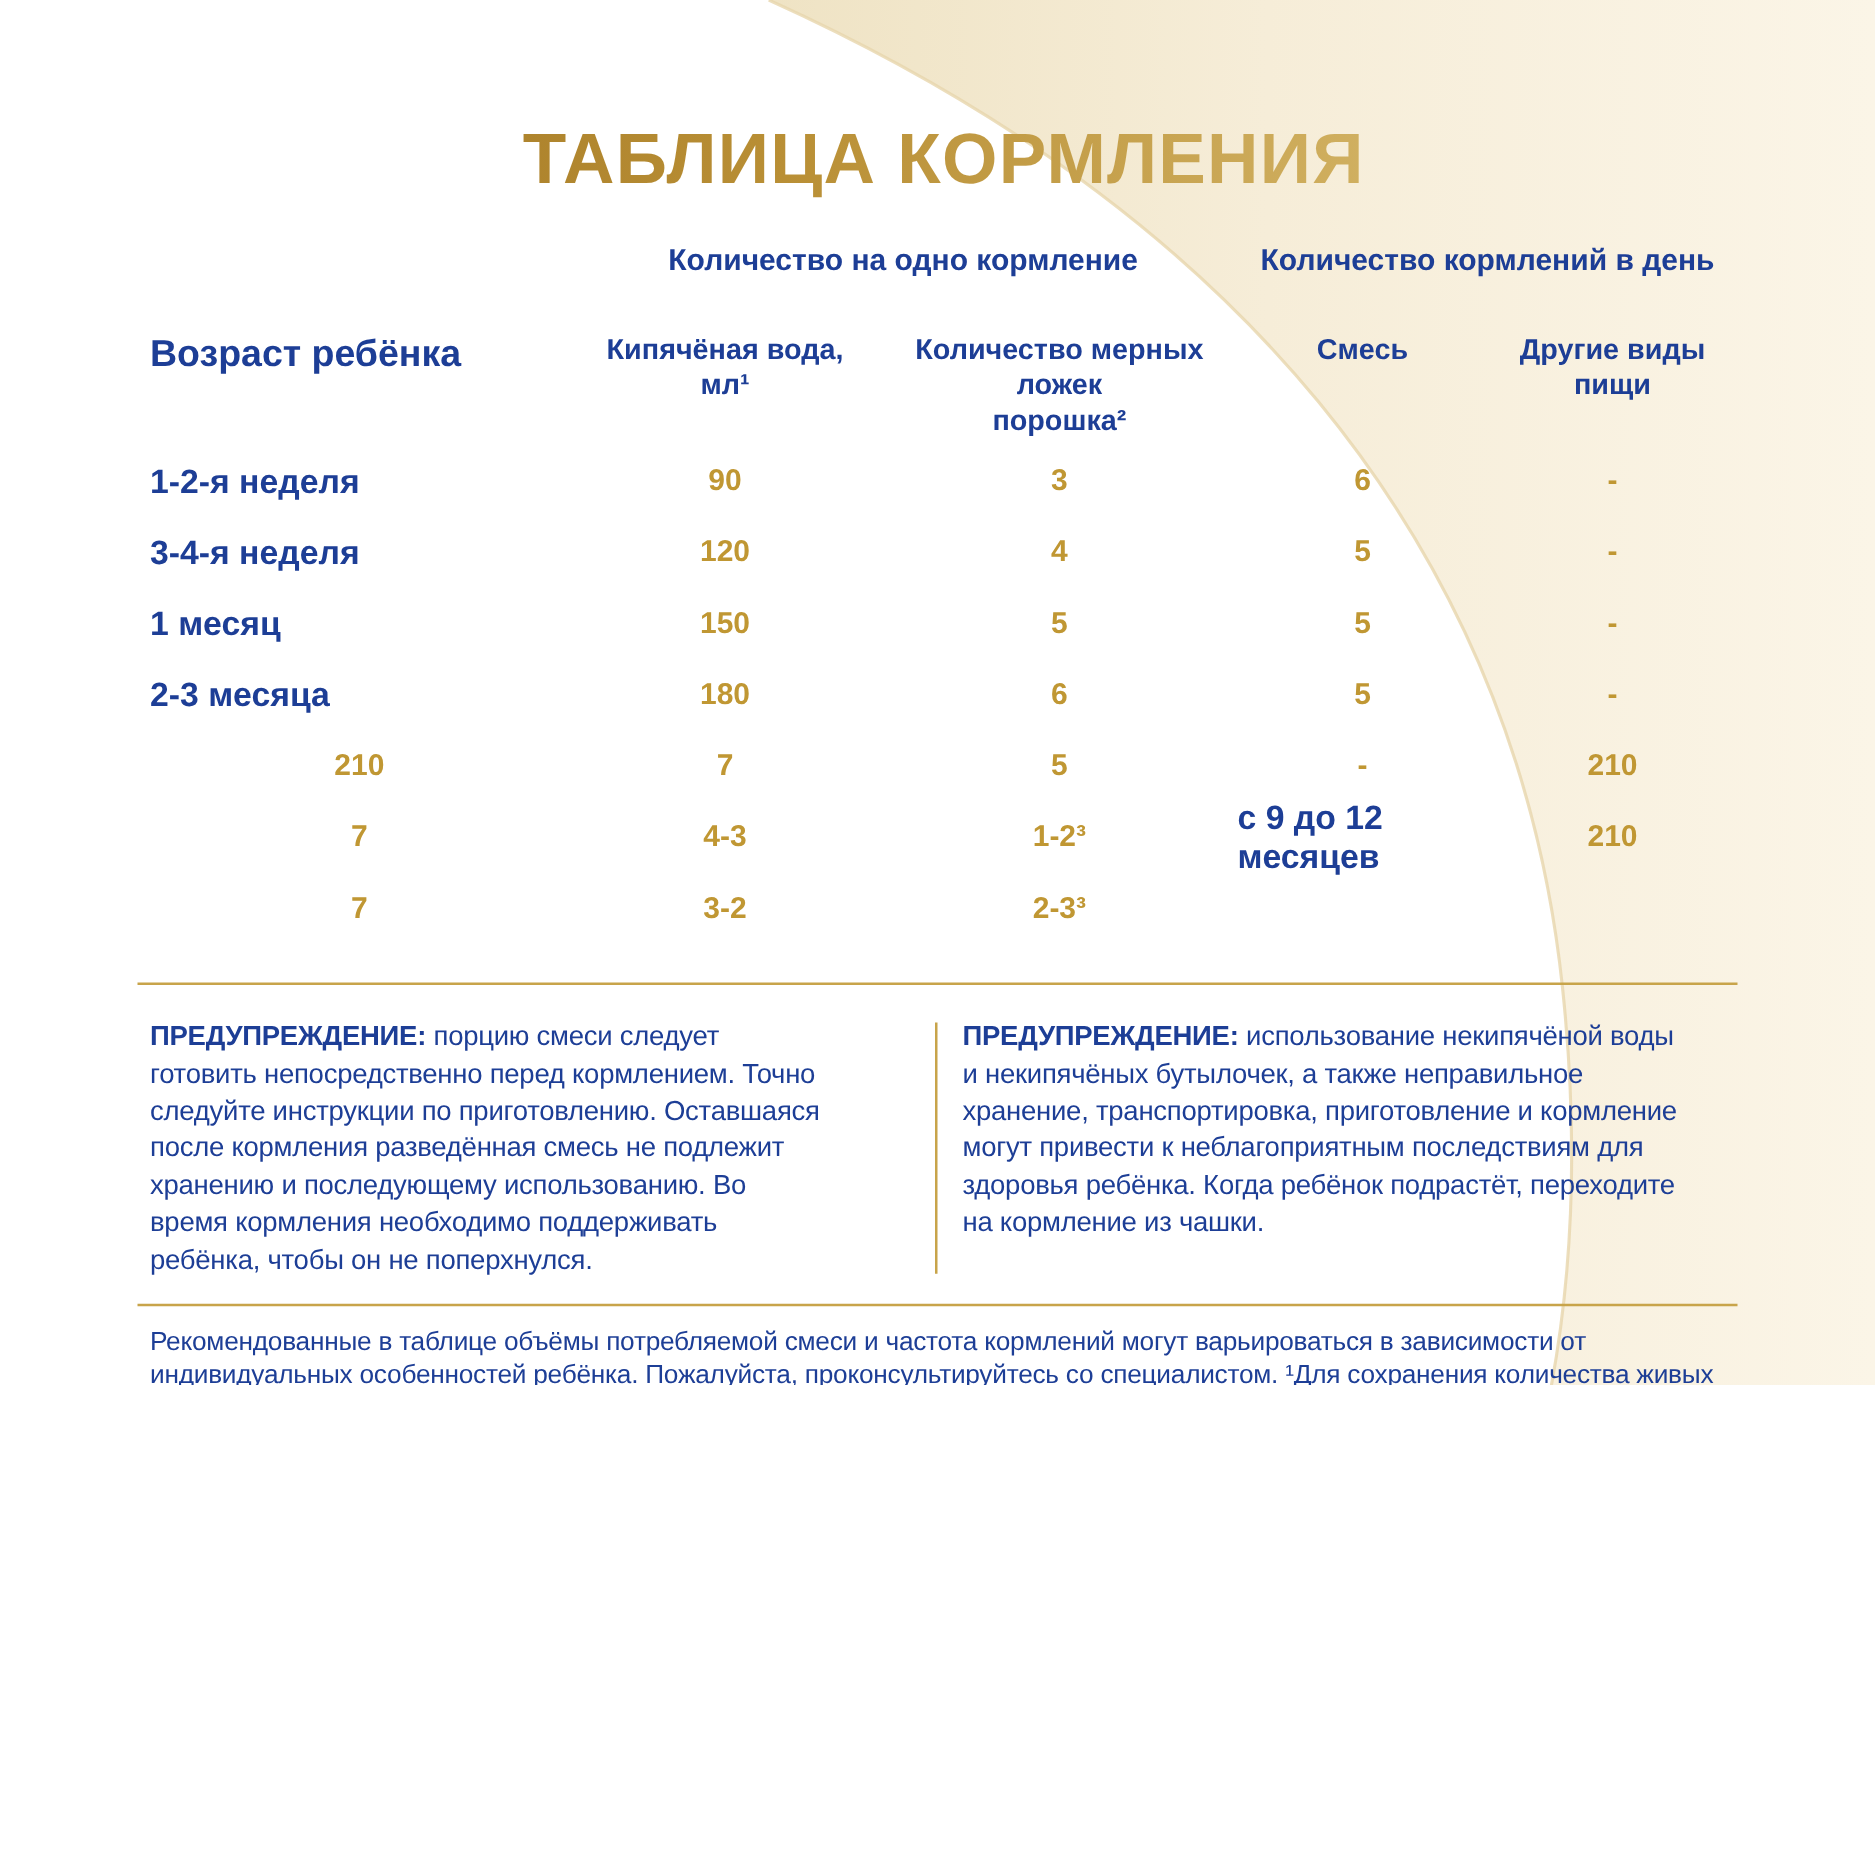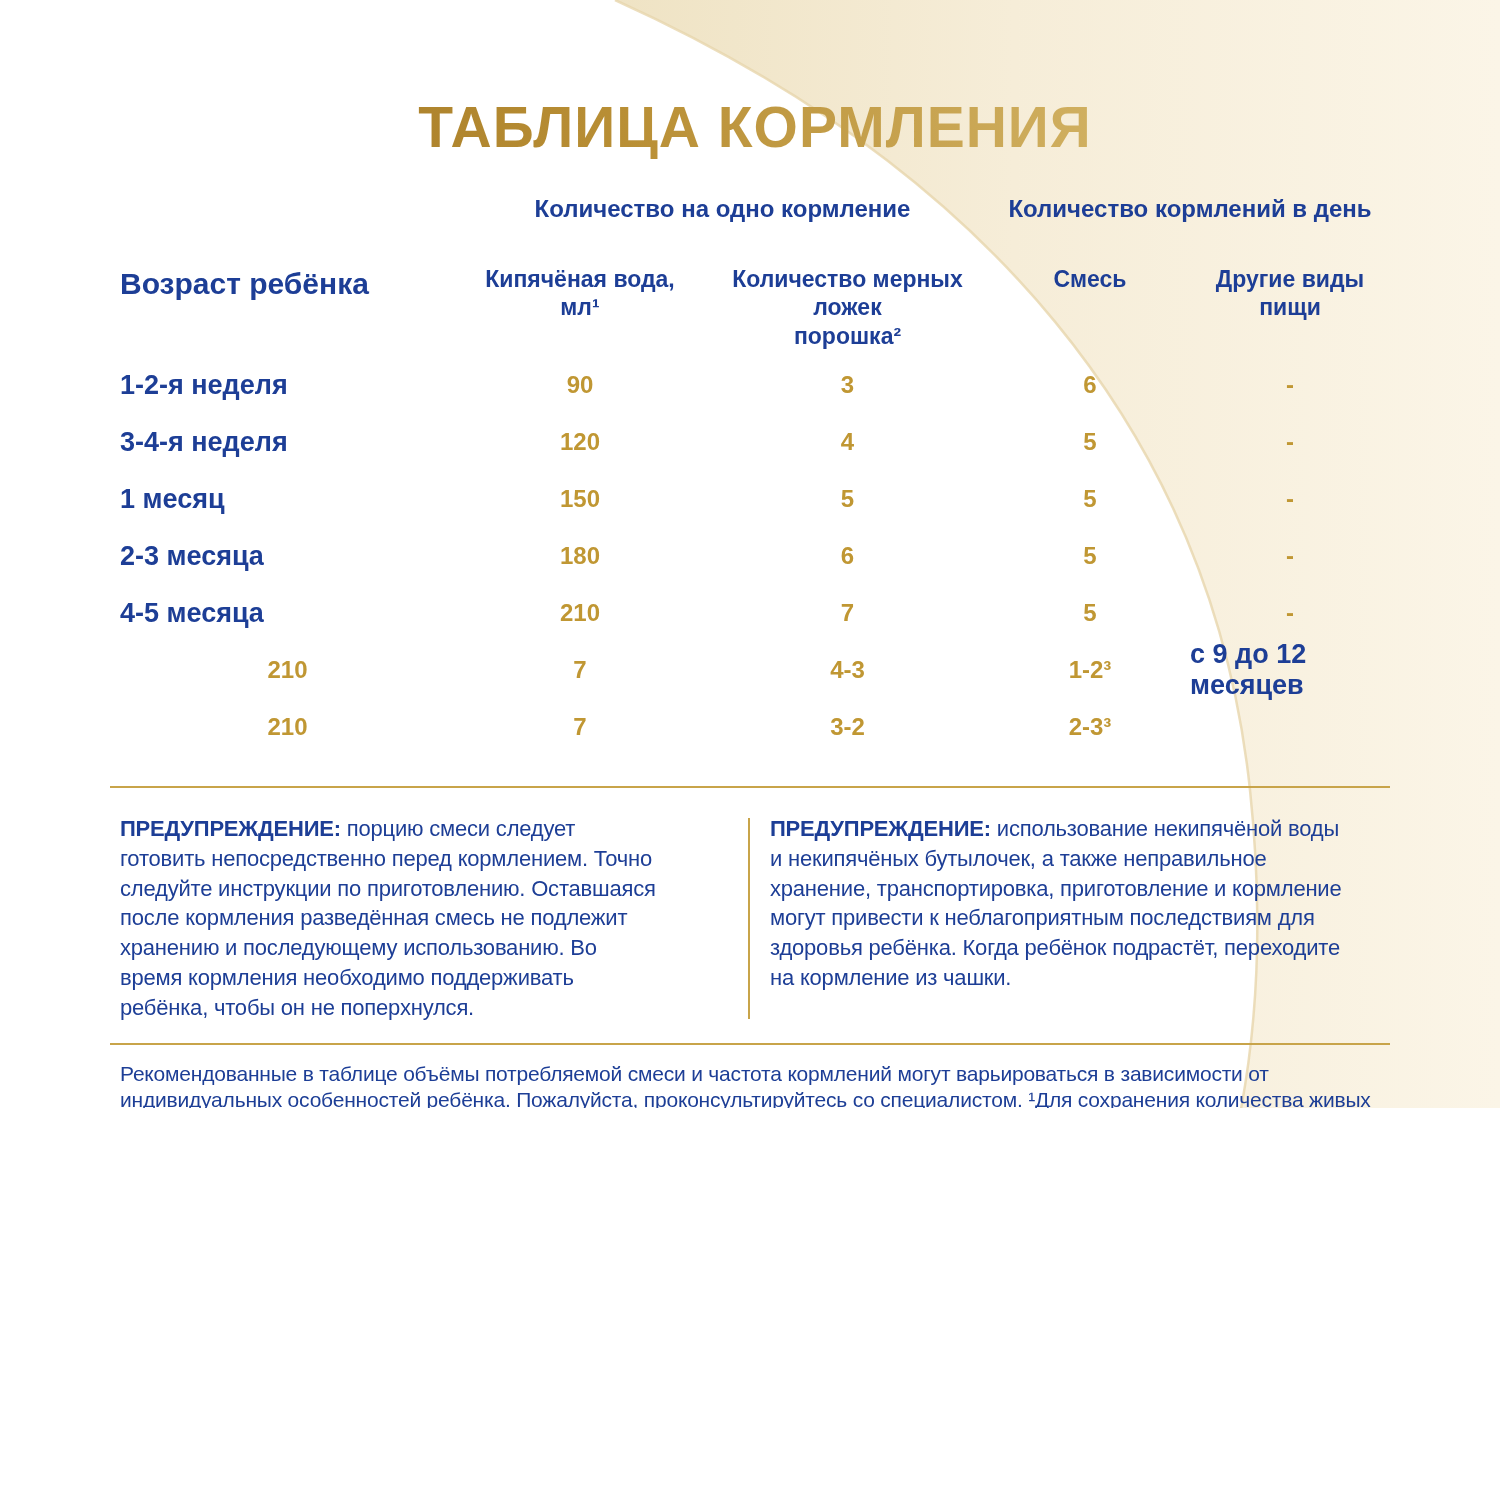--- a/index.html
+++ b/index.html
@@ -102,21 +102,20 @@
       <div class="cell val">5</div>
       <div class="cell val">5</div>
       <div class="cell val">-</div>
 
       <div class="cell age">2-3 месяца</div>
       <div class="cell val">180</div>
       <div class="cell val">6</div>
       <div class="cell val">5</div>
       <div class="cell val">-</div>
 
-      <div class="cell age">4-5 месяца</div>
       <div class="cell val">210</div>
       <div class="cell val">7</div>
       <div class="cell val">5</div>
       <div class="cell val">-</div>
 
       <div class="cell val">210</div>
       <div class="cell val">7</div>
       <div class="cell val">4-3</div>
       <div class="cell val">1-2³</div>
 

